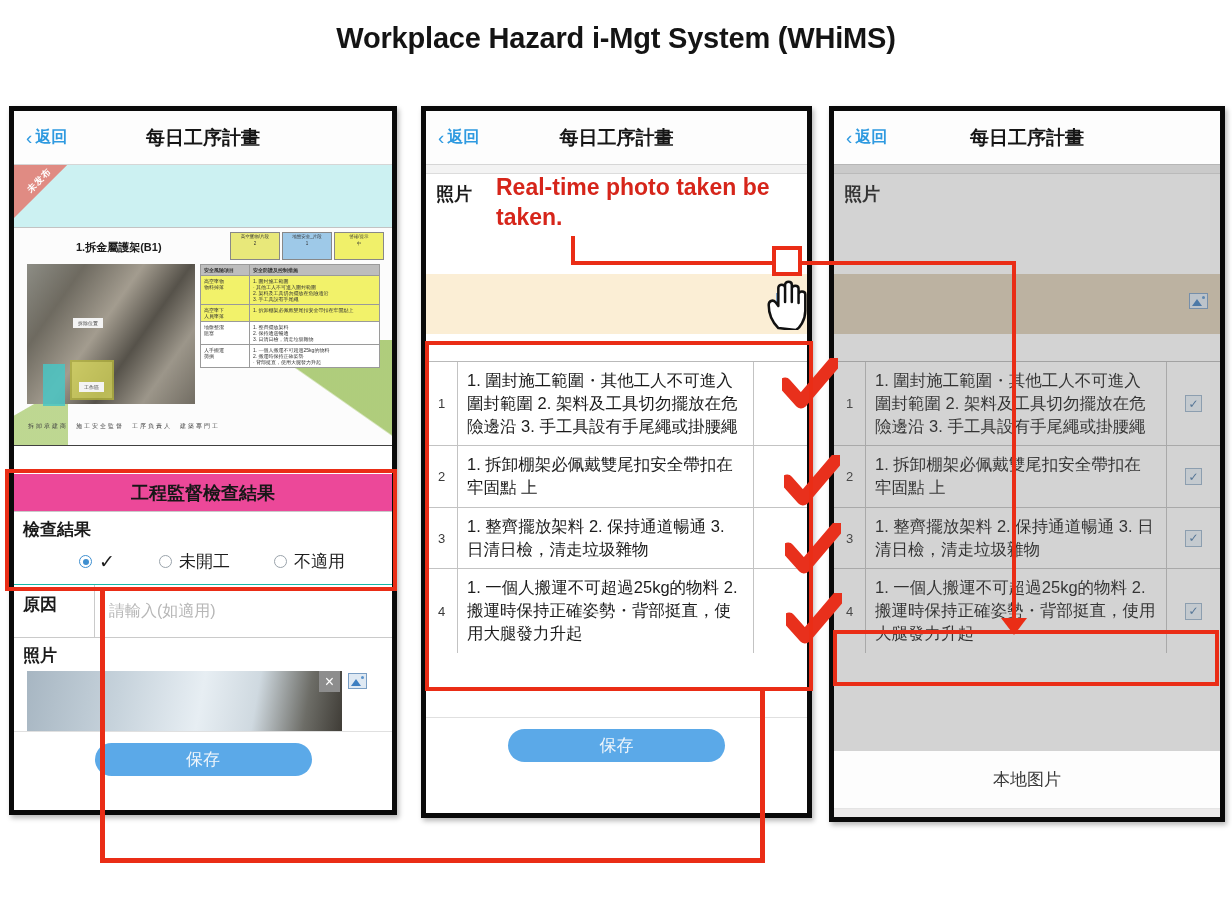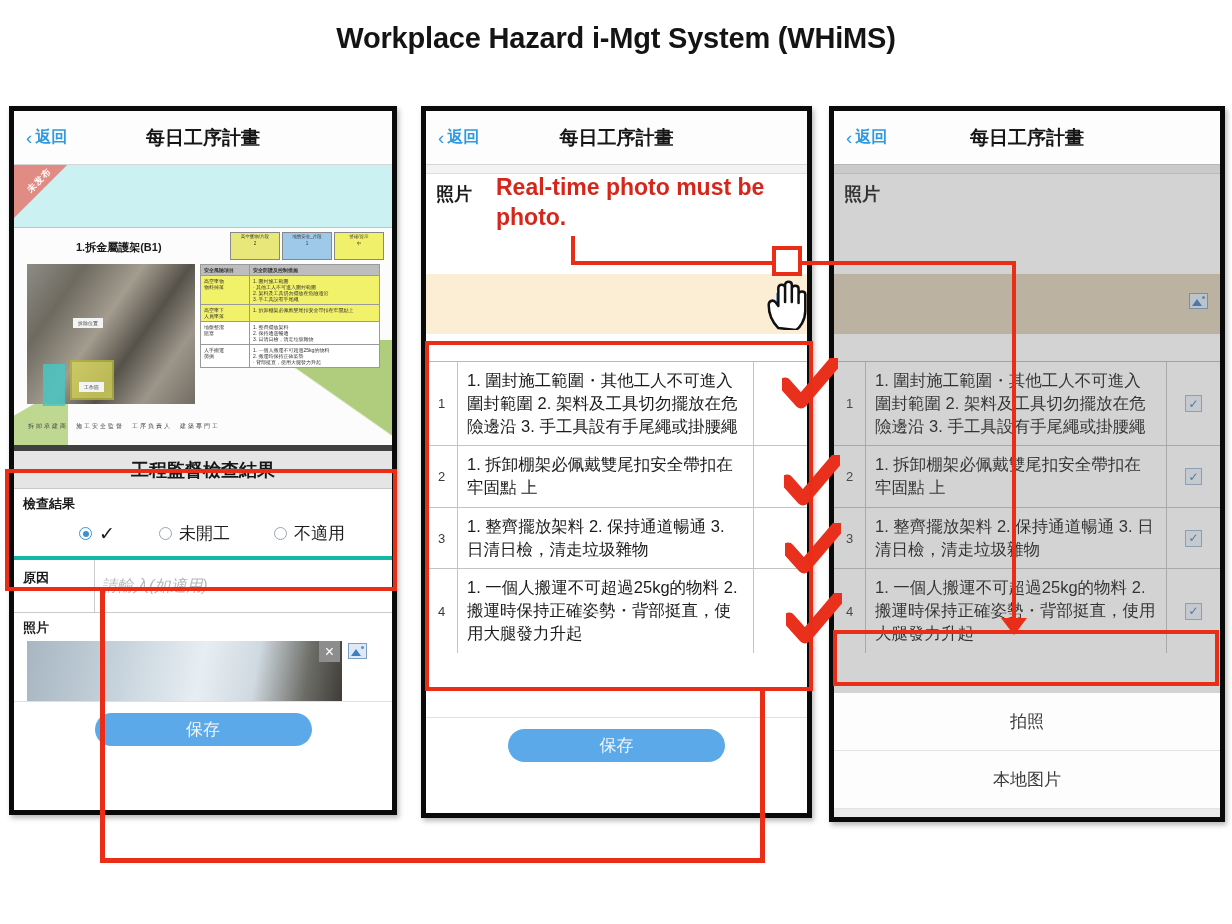--- a/index.html
+++ b/index.html
@@ -63,21 +63,21 @@
     background:#e08b83;
     transform:rotate(-45deg);
     display:flex;align-items:flex-end;justify-content:center;
     color:#fff;font-size:9px;font-weight:bold;letter-spacing:1px;
     padding-bottom:2px;
     box-sizing:border-box;
   }
 
   .slide{
     height:217px;background:#fcfcfc;position:relative;overflow:hidden;
-    border-bottom:6px solid #404040;
+    border-bottom:1px solid #404040;
     filter:blur(0.35px);
   }
   .slide-title{
     position:absolute;left:62px;top:12px;font-size:11px;font-weight:bold;color:#1b1b1b;
   }
   .slide-photo{
     position:absolute;left:13px;top:36px;width:168px;height:140px;
     background:
       linear-gradient(125deg,#8d8d85 0%,#6e6a60 22%,#a39c8f 44%,#56524a 62%,#9c968a 80%,#726d63 100%);
   }
@@ -100,37 +100,37 @@
   .bdg-y{background:#e8e87a;}
   .bdg-b{background:#9ec9e8;}
   .bdg-g{background:#f0f06a;}
   .slide-foot{position:absolute;left:14px;bottom:14px;font-size:6px;color:#444;letter-spacing:2px;}
   .green-dec{position:absolute;right:0;bottom:0;width:150px;height:105px;
     background:linear-gradient(215deg,#9cc15c 0%,#9cc15c 45%,transparent 46%);opacity:.8;}
   .green-dec2{position:absolute;left:0;bottom:0;width:54px;height:80px;
     background:linear-gradient(150deg,transparent 45%,#a9cb6e 46%);opacity:.75;}
 
   .sec-head{
-    height:37px;background:#e5e5e5;border-bottom:1px solid #c9c9c9;
+    height:37px;background:#ec4899;border-bottom:1px solid #c9c9c9;
     display:flex;align-items:center;justify-content:center;
-    font-size:18px;font-weight:bold;color:#171717;
-  }
-  .field-label{font-size:13px;font-weight:bold;color:#1b1b1b;}
+    font-size:18px;font-weight:bold;color:#171717;margin-top:28px;
+  }
+  .field-label{font-size:17px;font-weight:bold;color:#1b1b1b;}
   .result-block{padding:6px 0 0 9px;background:#fff;}
   .radio-row{display:flex;align-items:center;padding:9px 0 11px 56px;gap:0;}
   .radio-item{display:flex;align-items:center;gap:7px;margin-right:44px;font-size:17px;color:#1d1d1d;cursor:pointer;}
   .rdot{width:13px;height:13px;border-radius:50%;border:1px solid #9aa3ab;box-sizing:border-box;background:#fff;position:relative;}
   .rdot.on{border-color:#3f8fd0;}
   .rdot.on:after{content:"";position:absolute;left:2.5px;top:2.5px;width:6px;height:6px;border-radius:50%;background:#3f8fd0;}
   .check-glyph{font-size:19px;color:#1b1b1b;line-height:1;}
 
-  .row-line{display:flex;border-top:4px solid #14b8a6;background:#fff;min-height:52px;}
+  .row-line{display:flex;border-top:1px solid #14b8a6;background:#fff;min-height:52px;}
   .row-lab{width:80px;padding:8px 0 0 9px;box-sizing:border-box;}
-  .row-val{flex:1;border-left:1px solid #cacaca;padding:16px 0 0 6px;box-sizing:border-box;
-           font-size:16px;color:#b7b7b7;font-style:italic;}
+  .row-val{flex:1;border-left:1px solid #cacaca;padding:16px 0 0 14px;box-sizing:border-box;
+           font-size:16px;color:#b7b7b7;}
 
   .photo-sec{border-top:1px solid #cacaca;background:#fff;}
   .photo-sec .field-label{display:block;padding:6px 0 4px 9px;}
   .thumb-wrap{position:relative;margin:0 9px 0 13px;height:60px;display:flex;align-items:flex-start;}
   .thumb{
     width:315px;height:60px;
     background:linear-gradient(100deg,#a7b6c2 0%,#c7d3dc 30%,#e7eef3 55%,#cfd9e0 72%,#6d6d67 88%,#3f3c36 100%);
     position:relative;
   }
   .thumb-x{
@@ -430,32 +430,31 @@
         <div class="cl-txt">1. 一個人搬運不可超過25kg的物料 2. 搬運時保持正確姿勢・背部挺直，使用大腿發力升起</div>
         <div class="cl-chk">
             <span class="cbox">✓</span>
           </div>
       </div>
     </div>
 
     <div class="dim"></div>
 
     <div class="sheet">
-      <div class="sheet-item">拍照</div>
       <div class="sheet-item">本地图片</div>
       <div class="sheet-gap"></div>
     </div>
   </div>
 
   <div class="rbox" style="left:5px;top:469px;width:392px;height:122px;"></div>
 
   <div class="rline" style="left:100px;top:591px;width:5px;height:272px;"></div>
   <div class="rline" style="left:100px;top:858px;width:52px;height:5px;"></div>
 
-  <div class="anno-red" style="left:496px;top:172px;width:300px;">Real-time photo must be photo.</div>
+  <div class="anno-red" style="left:496px;top:172px;width:300px;">Real-time photo taken be taken.</div>
 
   <div class="rline" style="left:571px;top:236px;width:4px;height:28px;"></div>
   <div class="rline" style="left:571px;top:261px;width:205px;height:4px;"></div>
   <div class="rbox" style="left:772px;top:246px;width:30px;height:30px;"></div>
 
   <div class="rline" style="left:800px;top:261px;width:216px;height:4px;"></div>
   <div class="rline" style="left:1012px;top:261px;width:4px;height:362px;"></div>
   <div class="arrow-down" style="left:1001px;top:618px;"></div>
 
   <div class="rbox" style="left:833px;top:630px;width:386px;height:56px;"></div>

